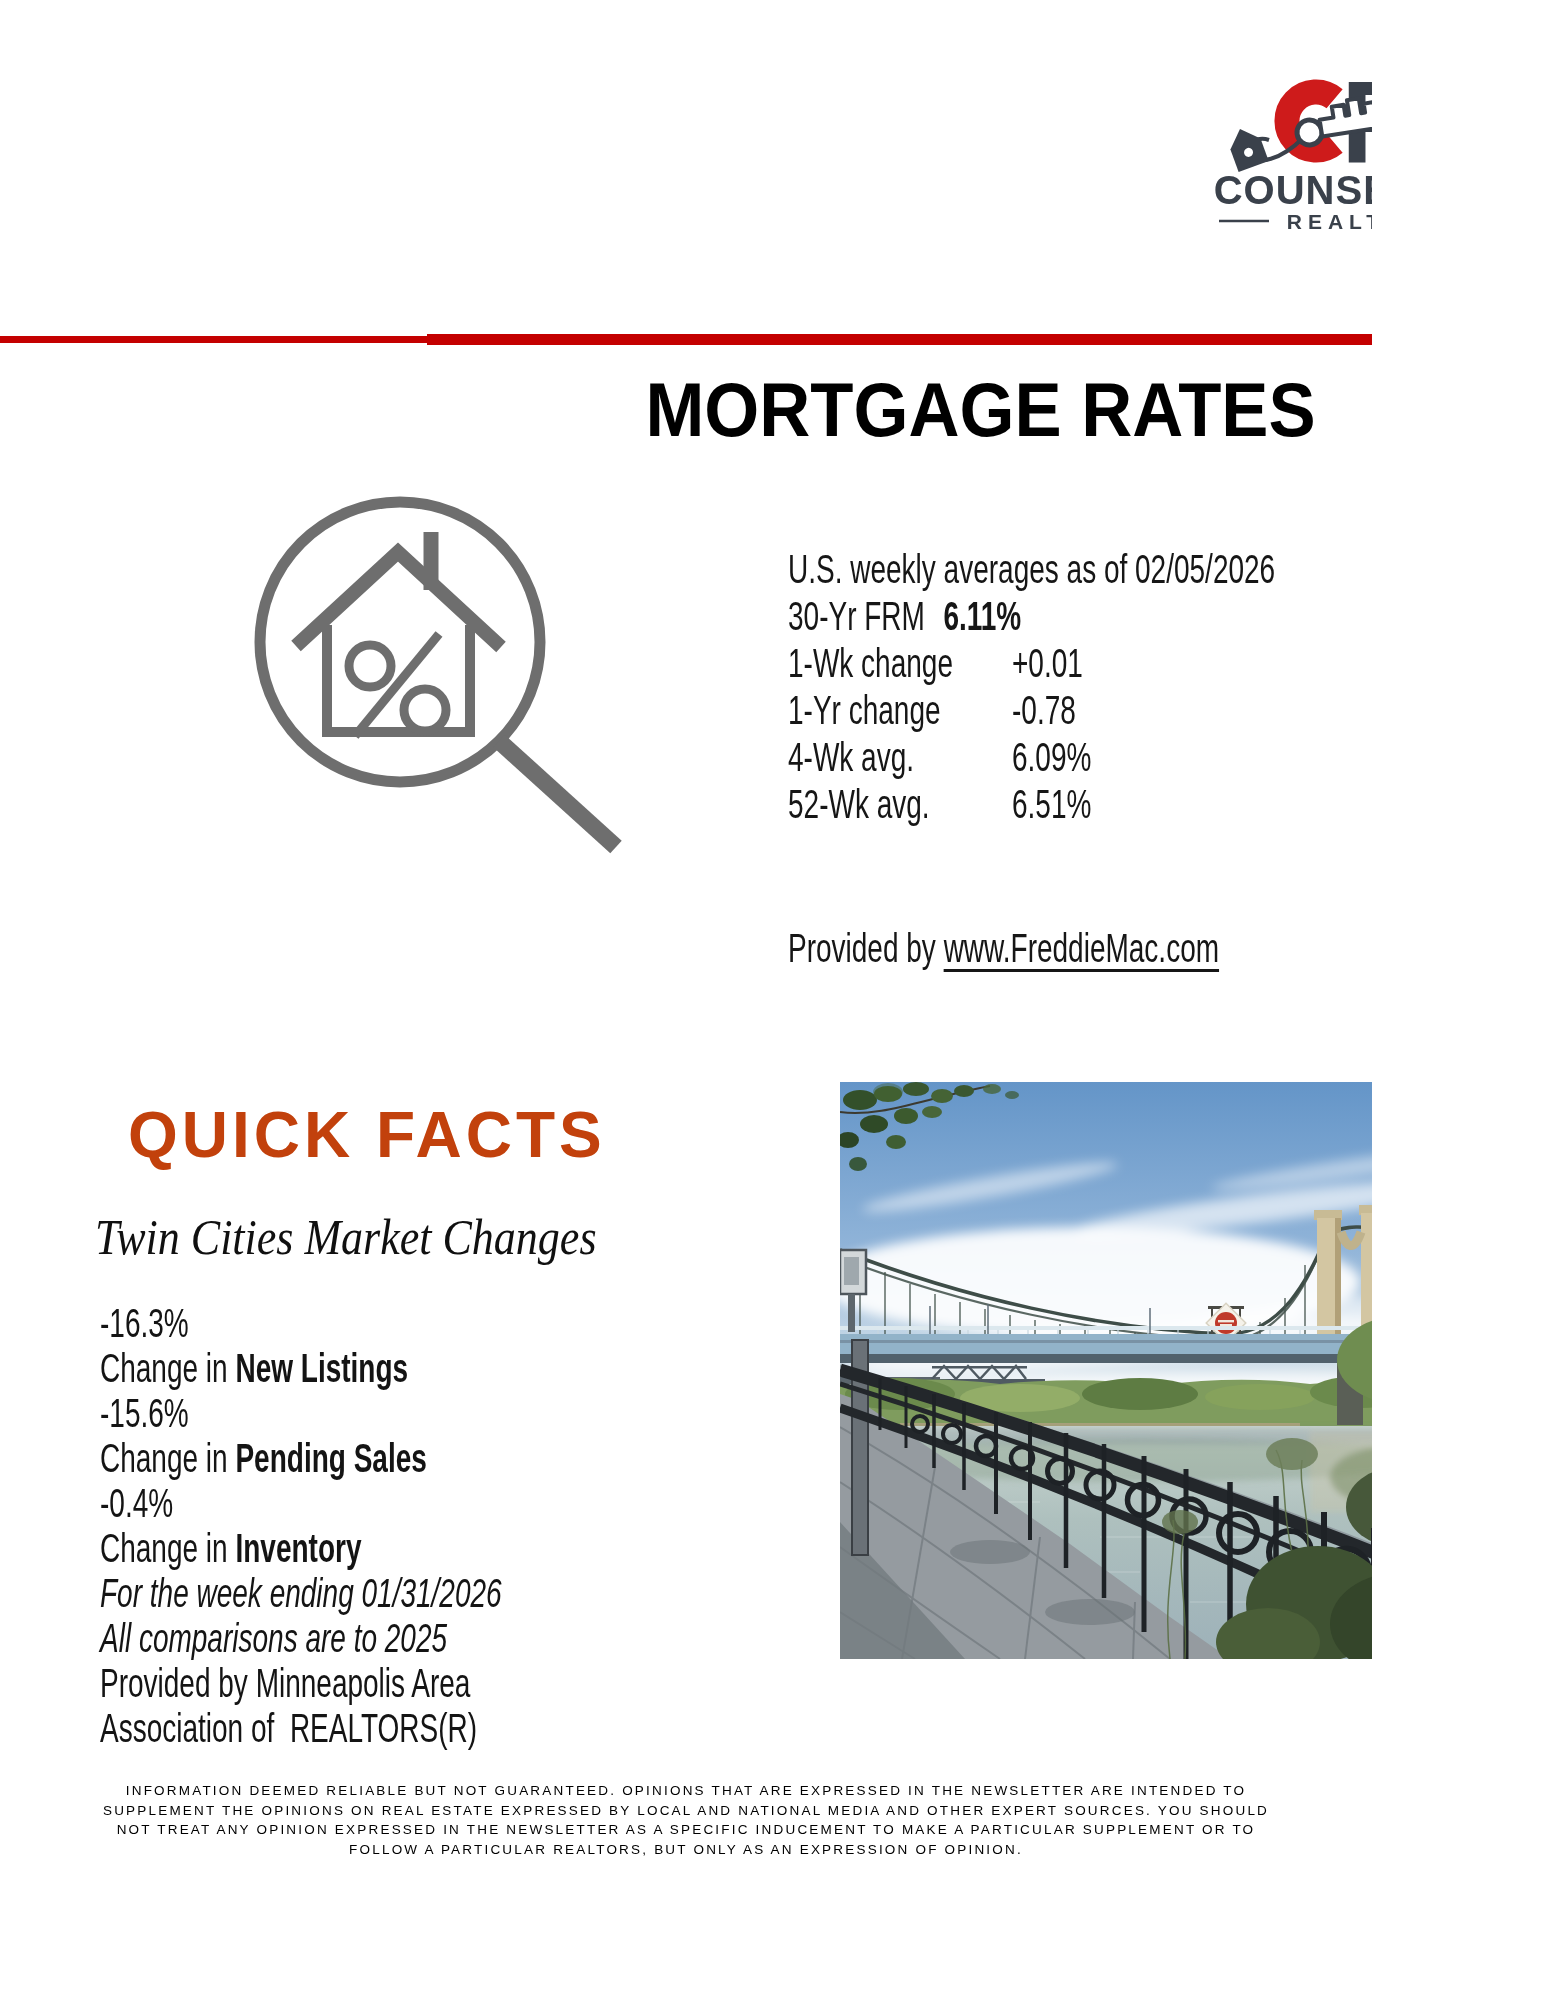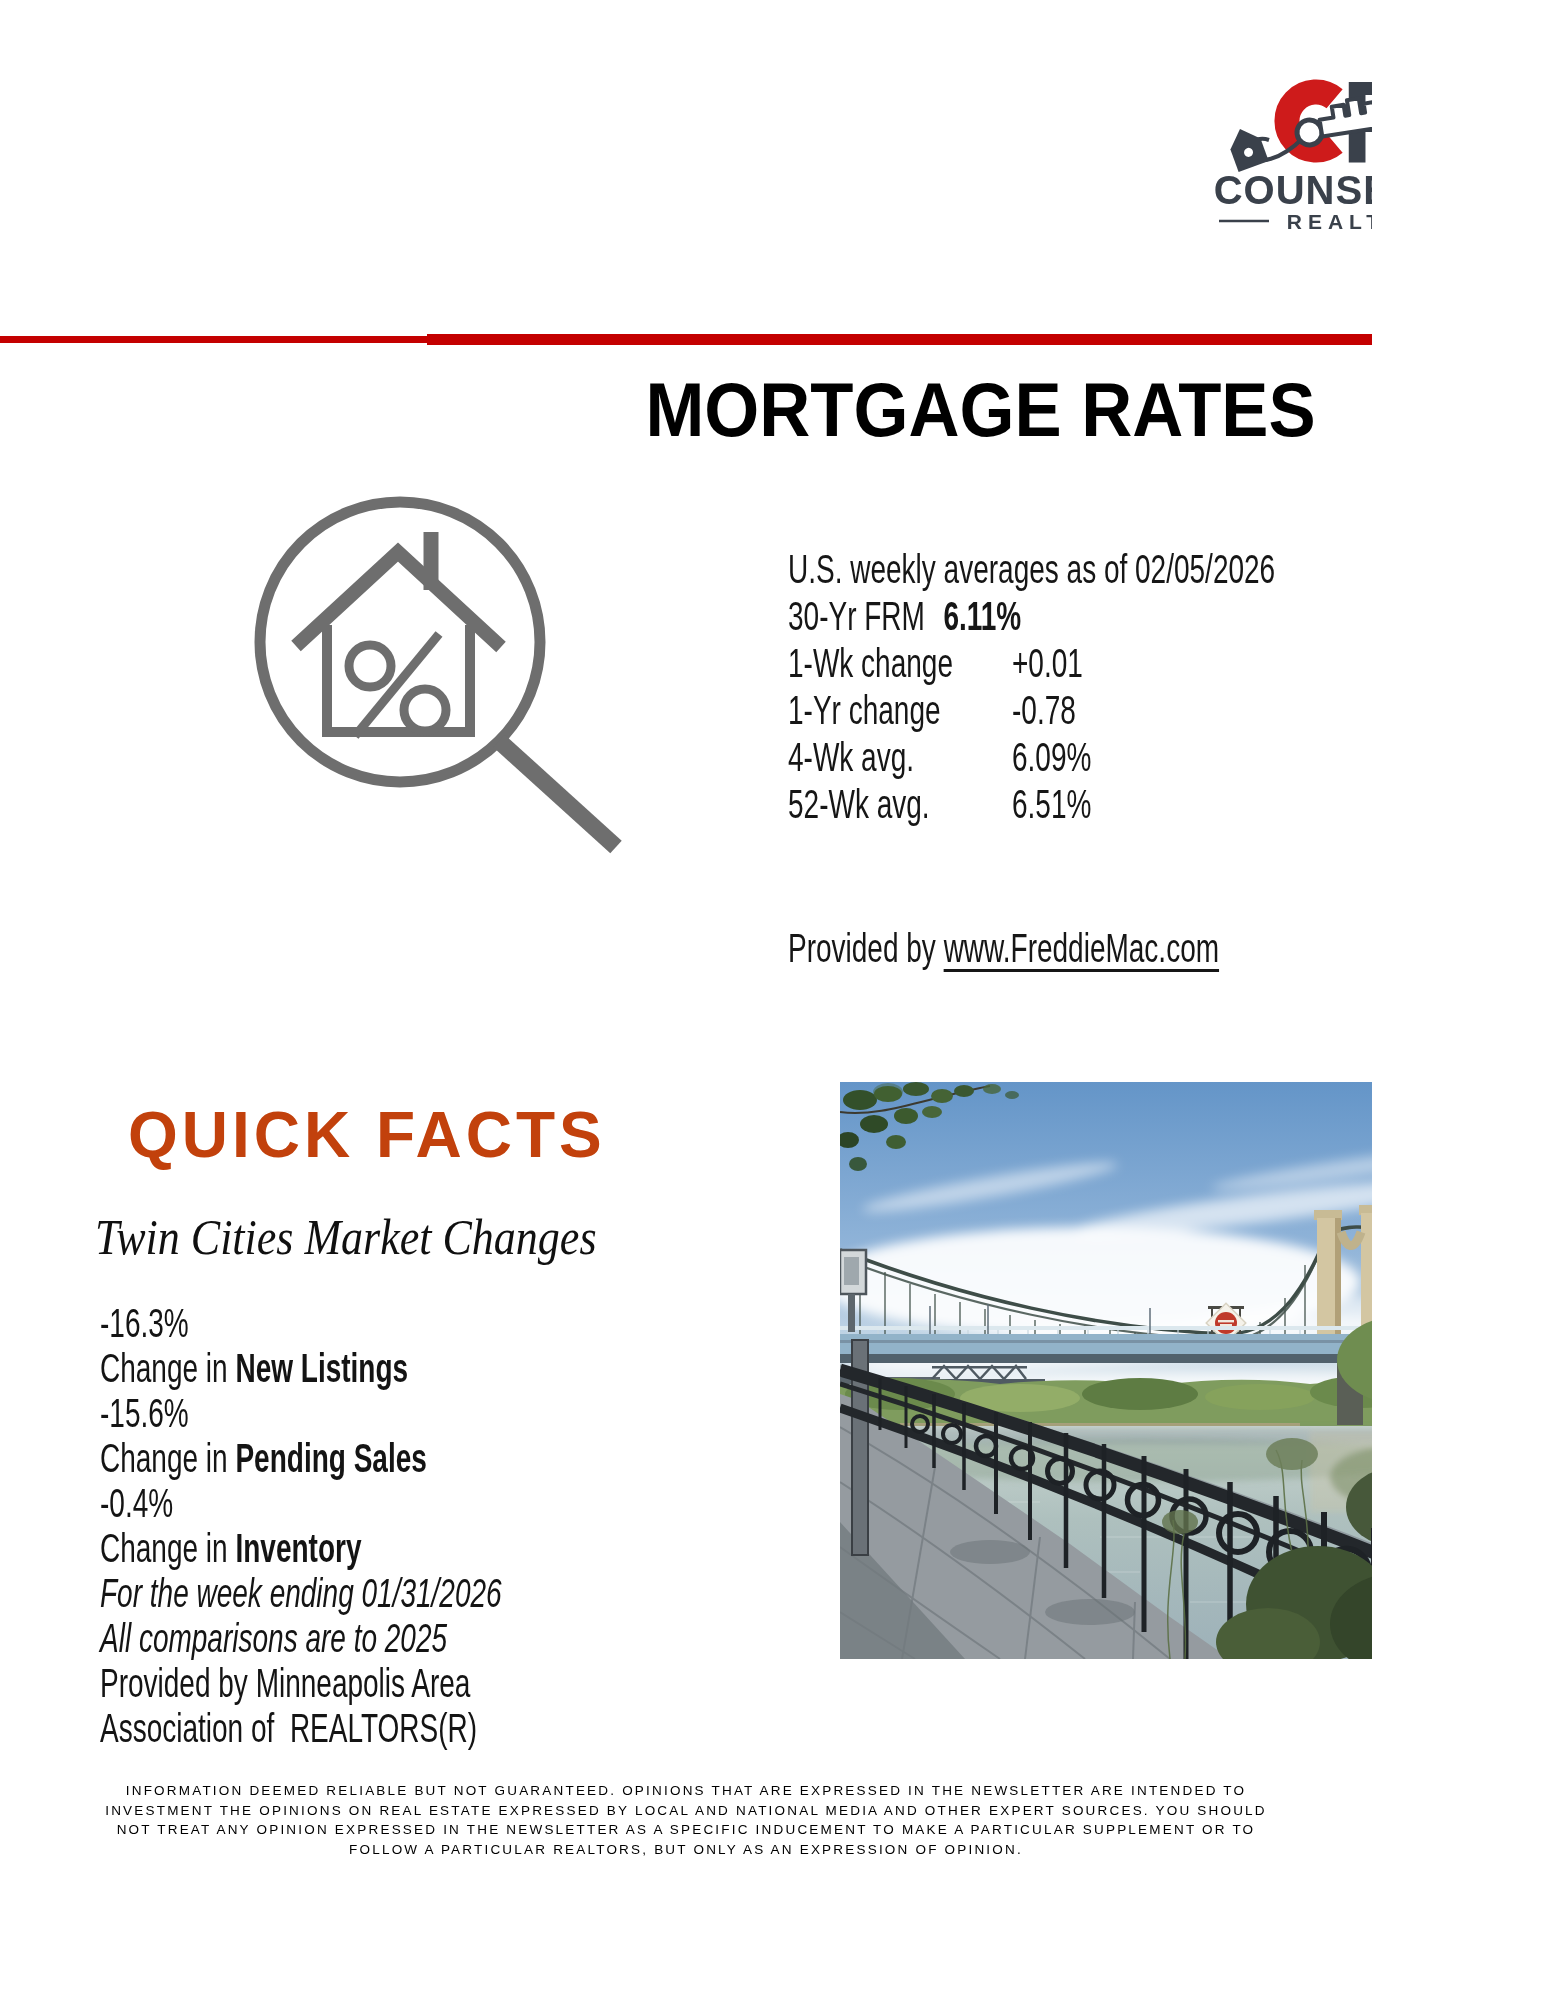--- a/index.html
+++ b/index.html
@@ -358,18 +358,18 @@
       <ellipse cx="124" cy="9" rx="10" ry="6" fill="#3A5730"></ellipse>
       <ellipse cx="18" cy="82" rx="9" ry="7" fill="#31502B" opacity="0.9"></ellipse>
       <ellipse cx="56" cy="60" rx="10" ry="7" fill="#3F5E33"></ellipse>
       <ellipse cx="152" cy="7" rx="9" ry="5" fill="#47653A" opacity="0.8"></ellipse>
       <ellipse cx="172" cy="13" rx="7" ry="4" fill="#3A5730" opacity="0.7"></ellipse>
     </g>
   </svg>
 
   <div class="disclaimer">
       <div>INFORMATION DEEMED RELIABLE BUT NOT GUARANTEED. OPINIONS THAT ARE EXPRESSED IN THE NEWSLETTER ARE INTENDED TO</div>
-      <div>INVESTMENT THE OPINIONS ON REAL ESTATE EXPRESSED BY LOCAL AND NATIONAL MEDIA AND OTHER EXPERT SOURCES. YOU SHOULD</div>
+      <div>SUPPLEMENT THE OPINIONS ON REAL ESTATE EXPRESSED BY LOCAL AND NATIONAL MEDIA AND OTHER EXPERT SOURCES. YOU SHOULD</div>
       <div>NOT TREAT ANY OPINION EXPRESSED IN THE NEWSLETTER AS A SPECIFIC INDUCEMENT TO MAKE A PARTICULAR SUPPLEMENT OR TO</div>
       <div>FOLLOW A PARTICULAR REALTORS, BUT ONLY AS AN EXPRESSION OF OPINION.</div>
     </div>
 
 </div>
 
 </body></html>

